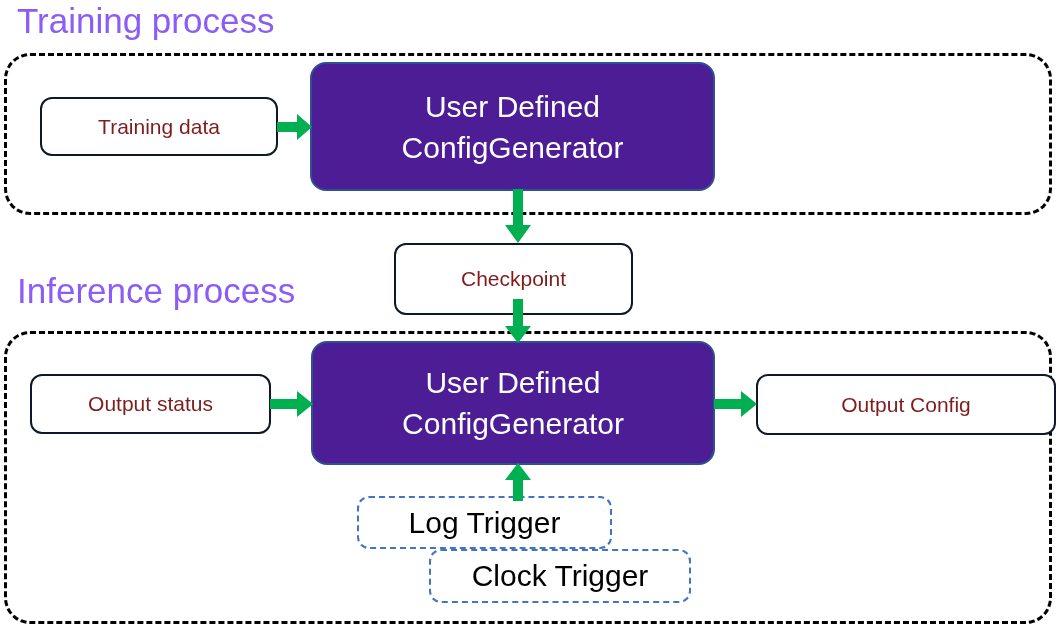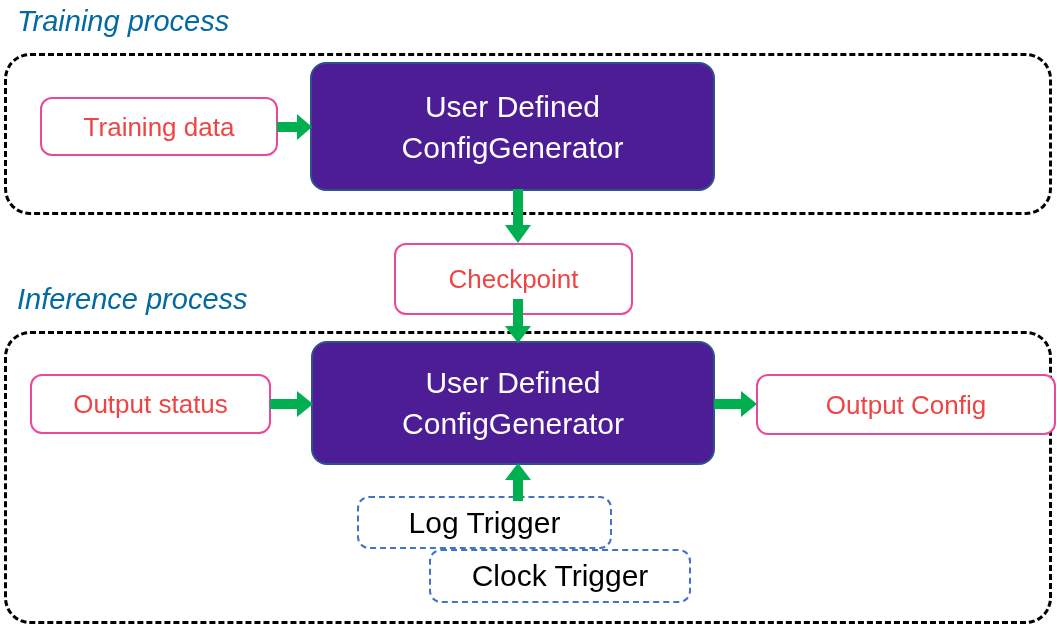--- a/index.html
+++ b/index.html
@@ -15,53 +15,52 @@
     position: relative;
     width: 1057px;
     height: 631px;
     background: #ffffff;
     overflow: hidden;
   }
 
   
   .section-title {
     position: absolute;
-    font-size: 29px;
+    font-size: 35px;
     line-height: 32px;
-    color: #0369a1;
+    color: #8b5cf6;
     white-space: nowrap;
     letter-spacing: 0px;
-    font-style: italic;
   }
   #title-training { left: 17px; top: 5px; }
-  #title-inference { left: 17px; top: 283px; }
+  #title-inference { left: 17px; top: 275px; }
 
   
   .process-container {
     position: absolute;
     border: 3px dashed #000000;
     border-radius: 26px;
     background: transparent;
     box-sizing: border-box;
   }
   #container-training { left: 4px; top: 53px; width: 1048px; height: 162px; }
   #container-inference { left: 4px; top: 331px; width: 1048px; height: 293px; }
 
   
   .node-box {
     position: absolute;
     box-sizing: border-box;
-    border: 2px solid #ec4899;
+    border: 2px solid #0f172a;
     border-radius: 12px;
     background: #ffffff;
     display: flex;
     align-items: center;
     justify-content: center;
-    color: #ef4444;
-    font-size: 26px;
+    color: #7f1d1d;
+    font-size: 21px;
     line-height: 34px;
     white-space: nowrap;
   }
   #box-training-data { left: 40px;  top: 97px;  width: 238px; height: 59px; }
   #box-checkpoint    { left: 394px; top: 243px; width: 239px; height: 72px; }
   #box-current-status{ left: 30px;  top: 374px; width: 241px; height: 60px; }
   #box-output-config { left: 756px; top: 374px; width: 300px; height: 61px; }
 
   
   .proc-box {

